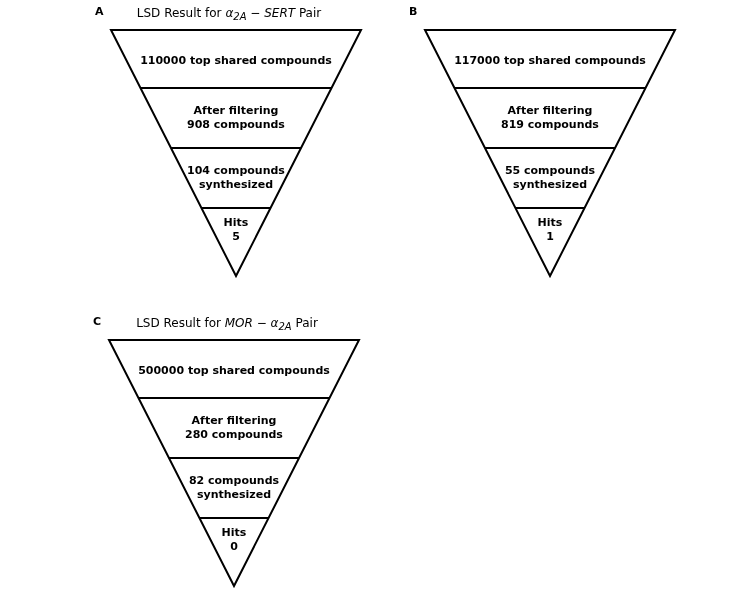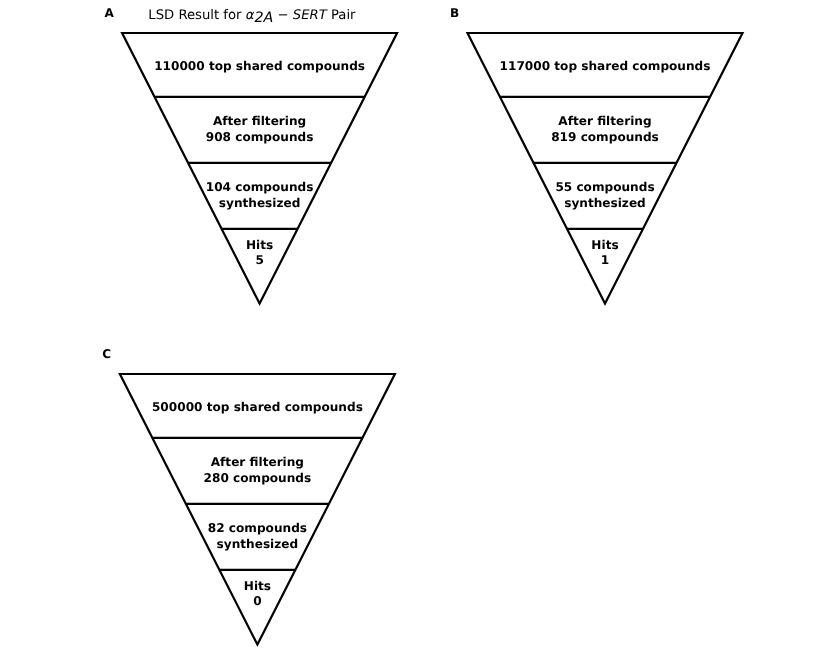--- a/index.html
+++ b/index.html
@@ -16,21 +16,21 @@
   .panel-header { position: relative; height: 24px; }
   .panel-label {
     position: absolute; left: 11px; top: 1px;
     font-size: 11px; font-weight: bold;
   }
   .panel-title {
     text-align: center; font-size: 12px; padding-top: 2px;
     white-space: nowrap;
   }
   .panel-title i { font-style: italic; }
-  .panel-title sub { font-size: 13px; font-style: italic; }
+  .panel-title sub { font-size: 10px; font-style: italic; }
   svg.funnel { display: block; }
   .outline { fill: #ffffff; stroke: #000000; stroke-width: 2; stroke-linejoin: miter; }
   .divider { stroke: #000000; stroke-width: 2; }
   svg.funnel text {
     font-family: "DejaVu Sans", "Liberation Sans", sans-serif;
     font-size: 11px; font-weight: bold; fill: #000000;
     text-anchor: middle;
   }
   
   .panel-a { left: 84px; top: 4px; }
@@ -79,20 +79,21 @@
       <text x="152" y="146">55 compounds</text>
       <text x="152" y="160">synthesized</text>
       <text x="152" y="198">Hits</text>
       <text x="152" y="212">1</text>
     </svg>
   </section>
 
   <section class="panel panel-c">
     <div class="panel-header">
       <span class="panel-label">C</span>
+      <div class="panel-title"><span>LSD Result for </span><i><span>MOR</span><sub></sub></i><span> − </span><i><span>α</span><sub>2A</sub></i><span> Pair</span></div>
     </div>
     <svg class="funnel" width="290" height="252" viewBox="0 0 290 252">
       <polygon class="outline" points="27,2 277,2 152,248"></polygon>
       <line class="divider" x1="56.5" y1="60" x2="247.5" y2="60"></line>
       <line class="divider" x1="87" y1="120" x2="217" y2="120"></line>
       <line class="divider" x1="117.4" y1="180" x2="186.6" y2="180"></line>
       <text x="152" y="36">500000 top shared compounds</text>
       <text x="152" y="50"></text>
       <text x="152" y="86">After filtering</text>
       <text x="152" y="100">280 compounds</text>

